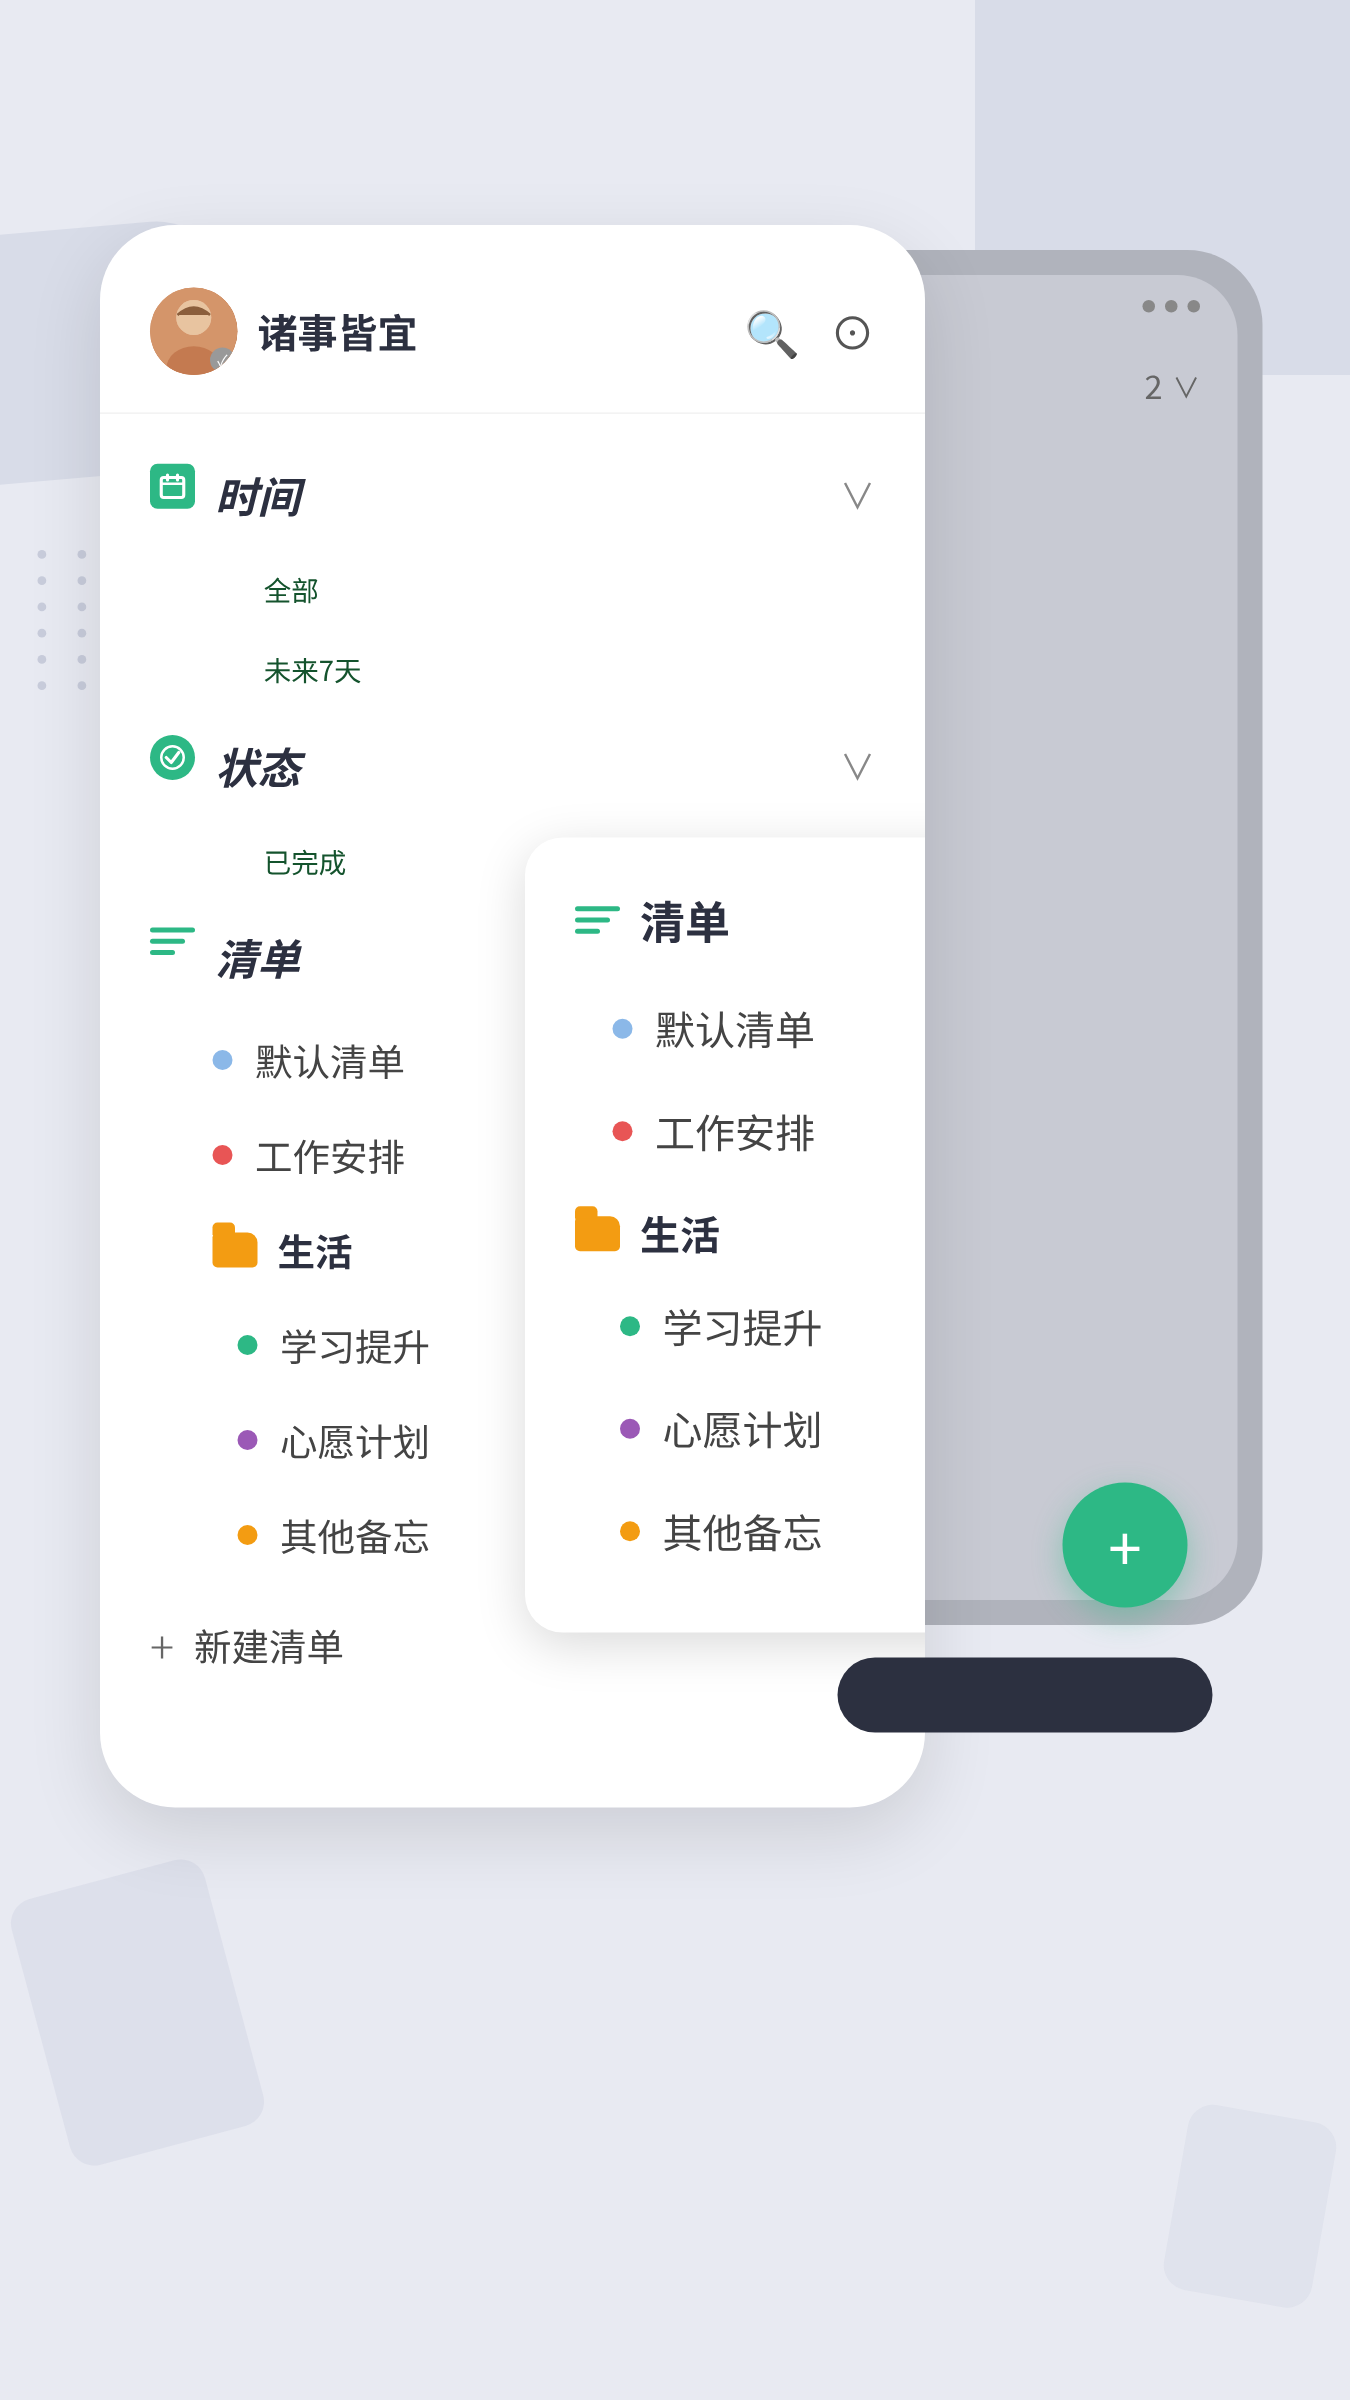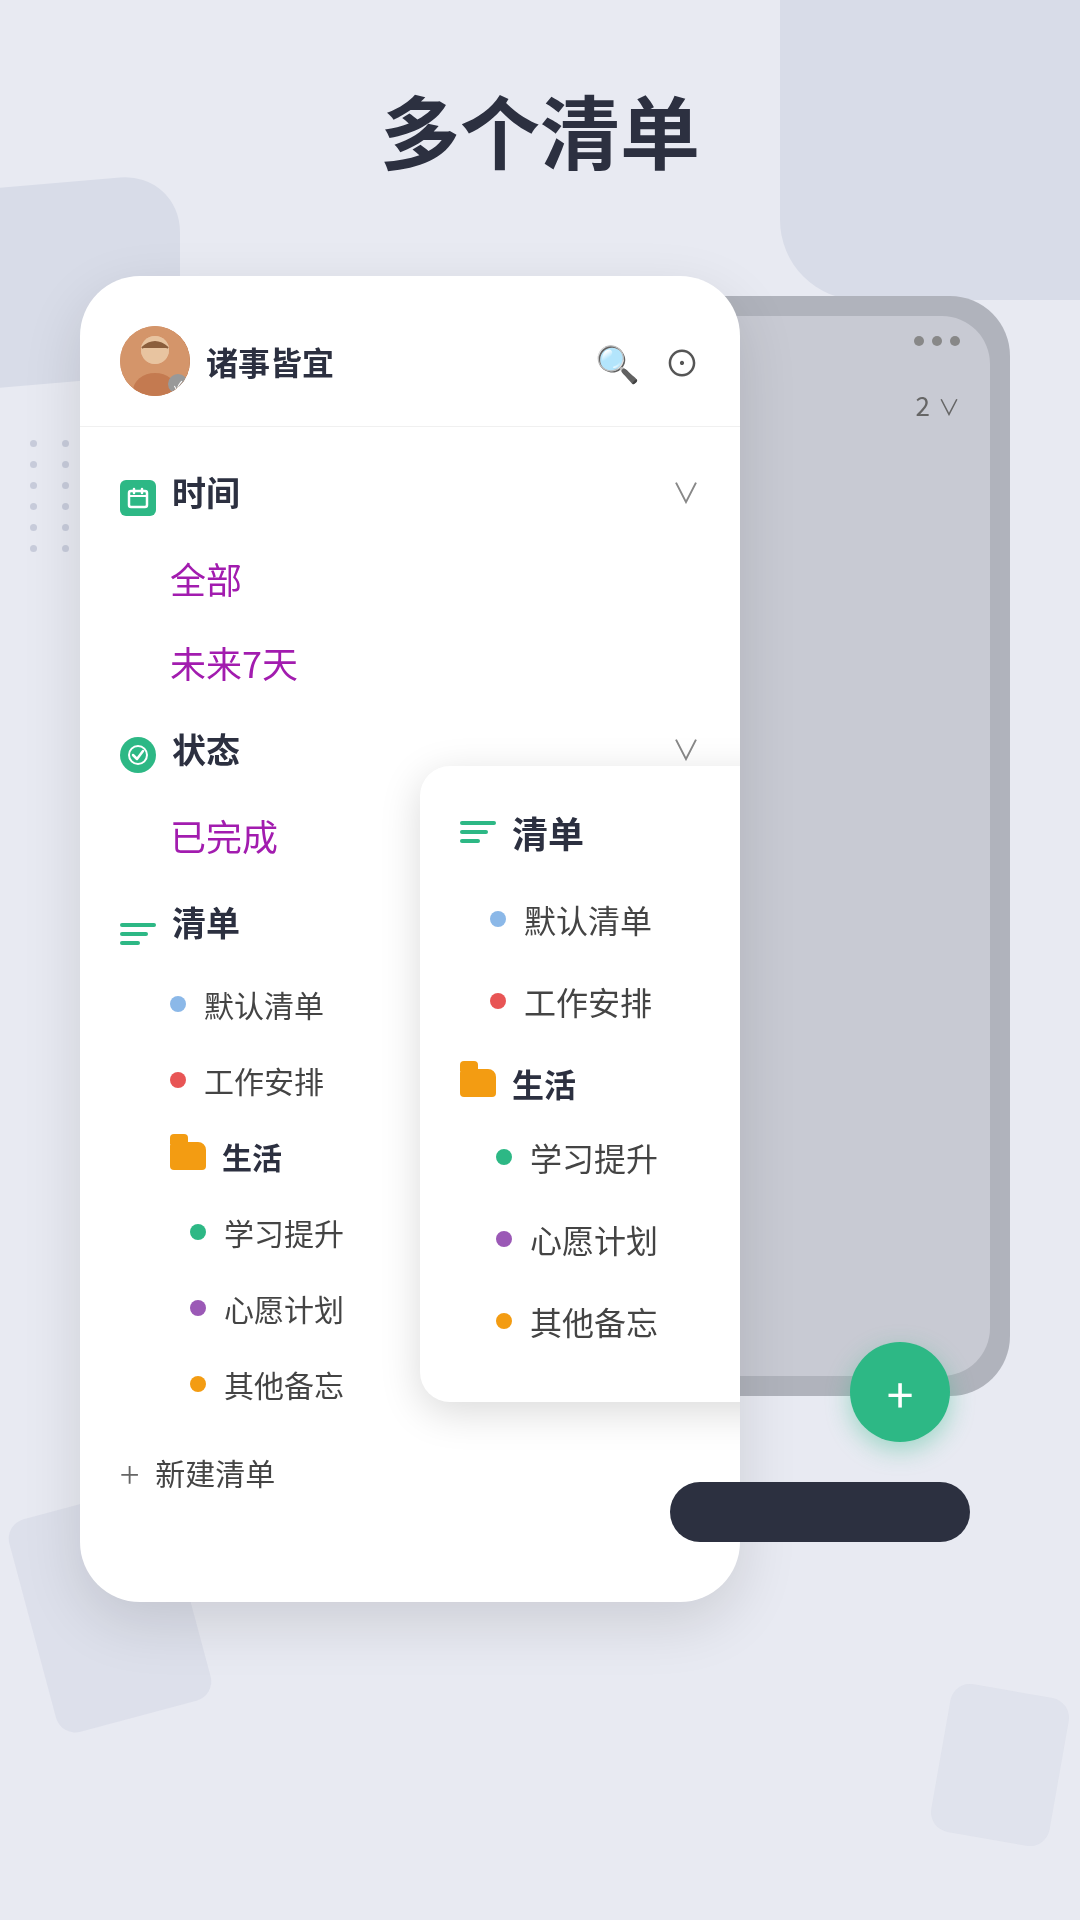--- a/index.html
+++ b/index.html
@@ -228,21 +228,21 @@
     }
 
     
     .section-header {
       display: flex;
       align-items: center;
       justify-content: space-between;
       padding: 20px 40px;
     }
     .section-header-left {
-      display: flex; align-items: flex-end; gap: 16px;
+      display: flex; align-items: flex-start; gap: 16px; font-style: italic;
     }
     .list-line {
       height: 4px;
       background: #2db885;
       border-radius: 2px;
     }
     .list-line:nth-child(1) { width: 36px; }
     .list-line:nth-child(2) { width: 28px; }
     .list-line:nth-child(3) { width: 20px; }
 
@@ -252,22 +252,23 @@
       color: #2c3040;
     }
     .chevron-down {
       font-size: 28px;
       color: #888;
     }
 
     
     .sub-item {
       padding: 16px 40px 16px 90px;
-      font-size: 36px;
-      color: #a21caf;
+      font-size: 22px;
+      color: #14532d;
+      margin-left: 41px;
     }
 
     .dot-item {
       display: flex;
       align-items: center;
       gap: 18px;
       padding: 16px 40px 16px 90px;
       font-size: 30px;
       color: #444;
     }
@@ -406,21 +407,20 @@
     <span></span>
     <span></span>
   <span></span>
     <span></span>
     <span></span>
     <span></span>
     <span></span>
 </div>
 
 <div class="header-section">
-  <div class="header-title">多个清单</div>
 </div>
 
 <div class="phone-area">
 
   <div class="phone-bg">
     <div class="phone-bg-inner"></div>
     <div class="phone-bg-dots">
       <span></span>
         <span></span>
         <span></span>

